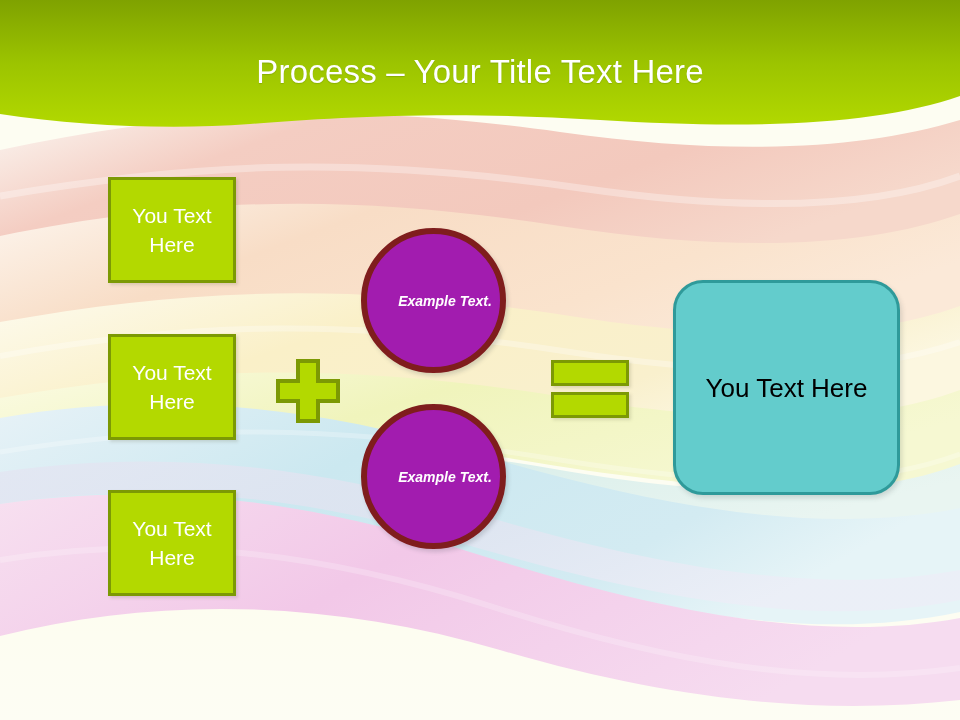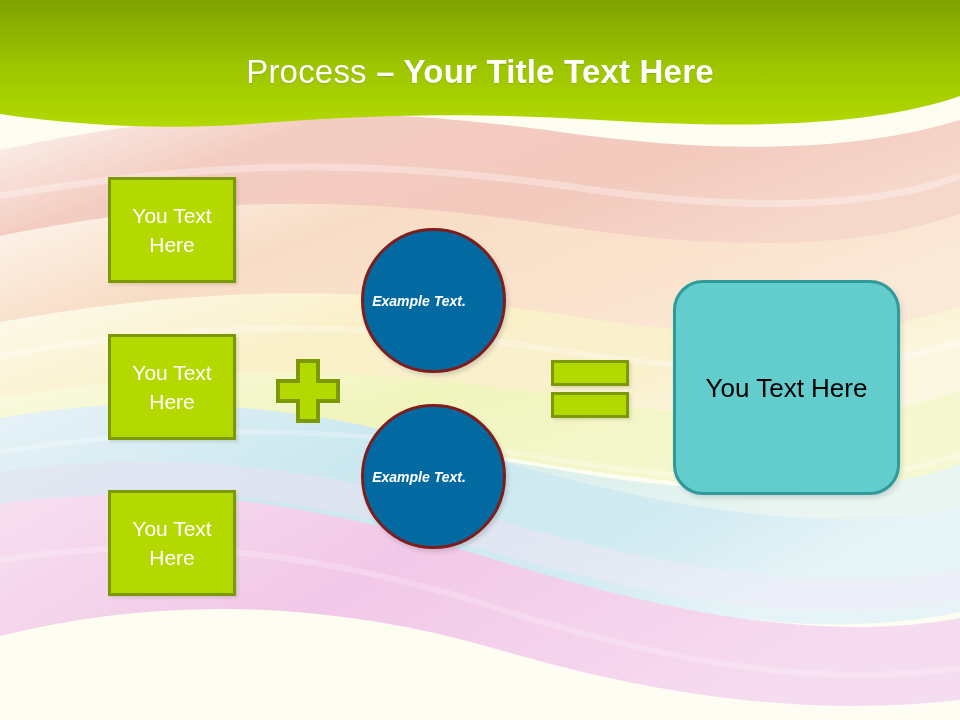--- a/index.html
+++ b/index.html
@@ -40,21 +40,21 @@
     width: 960px;
     text-align: center;
     color: #ffffff;
     font-size: 33px;
     line-height: 40px;
     letter-spacing: 0.2px;
     white-space: nowrap;
     text-shadow: 0 1px 1px rgba(80,110,0,0.28);
   }
   #slide-title .t-bold { font-weight: normal; }
-  #slide-title .t-reg  { font-weight: bold; }
+  #slide-title .t-reg  { font-weight: normal; }
 
   
   .green-box {
     position: absolute;
     width: 122px;
     height: 100px;
     background: #b3d900;
     border: 3px solid #7c9904;
     box-sizing: content-box;
     box-shadow: 2px 2px 3px rgba(90,90,60,0.18);
@@ -82,26 +82,26 @@
     height: 66px;
   }
   #plus-operator svg { display: block; }
 
   
   .blue-circle {
     position: absolute;
     width: 145px;
     height: 145px;
     border-radius: 50%;
-    background: #0369a1;
-    border: 3px solid #7f1d1d;
+    background: #a21caf;
+    border: 6px solid #7f1d1d;
     box-sizing: border-box;
     display: flex;
     align-items: center;
-    justify-content: flex-start;
+    justify-content: flex-end;
     box-shadow: 2px 3px 4px rgba(60,70,80,0.20);
   }
   .blue-circle .bc-label {
     color: #ffffff;
     font-size: 14px;
     line-height: 20px;
     font-weight: bold;
     font-style: italic;
     text-align: center;
     width: 110px;

